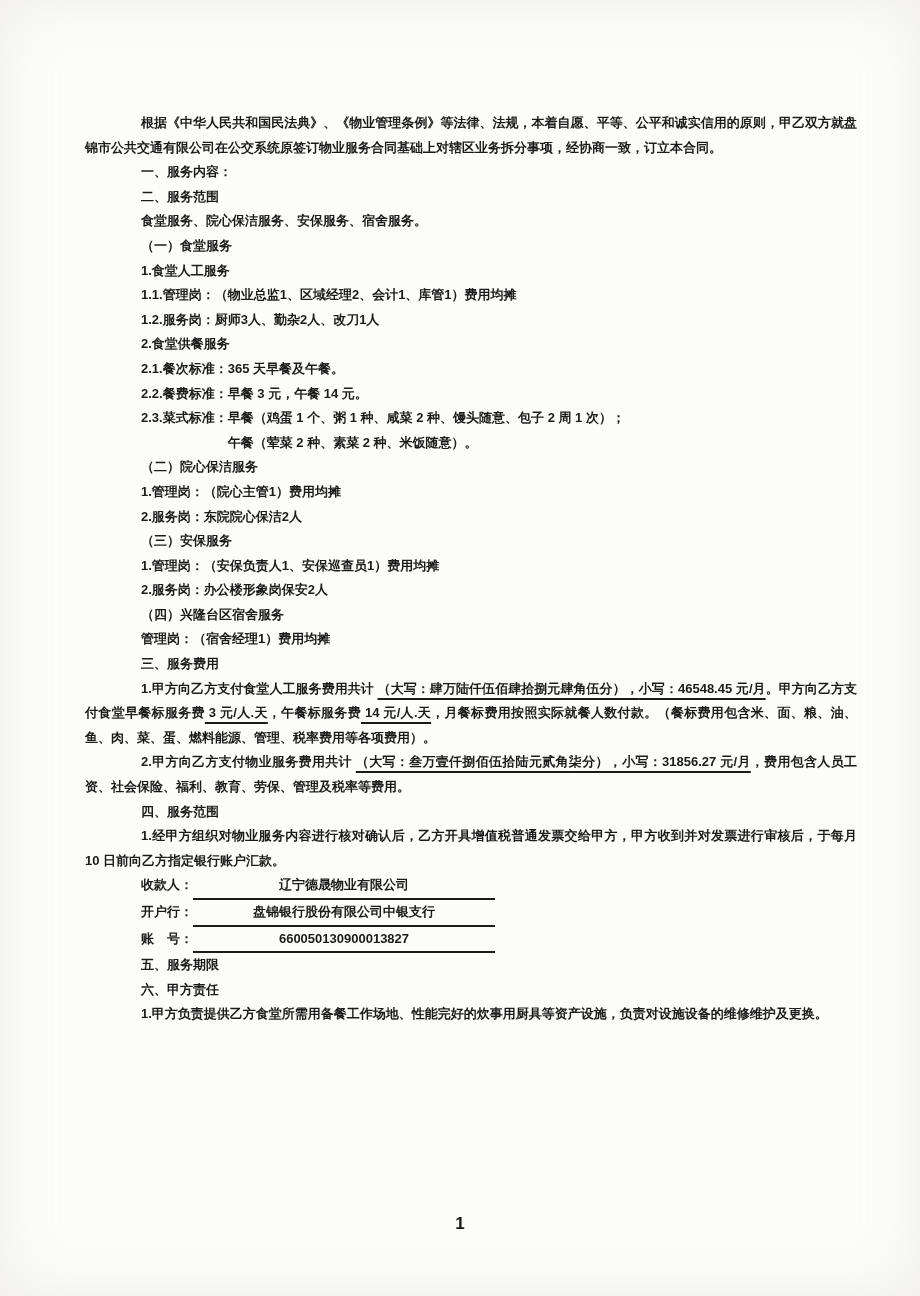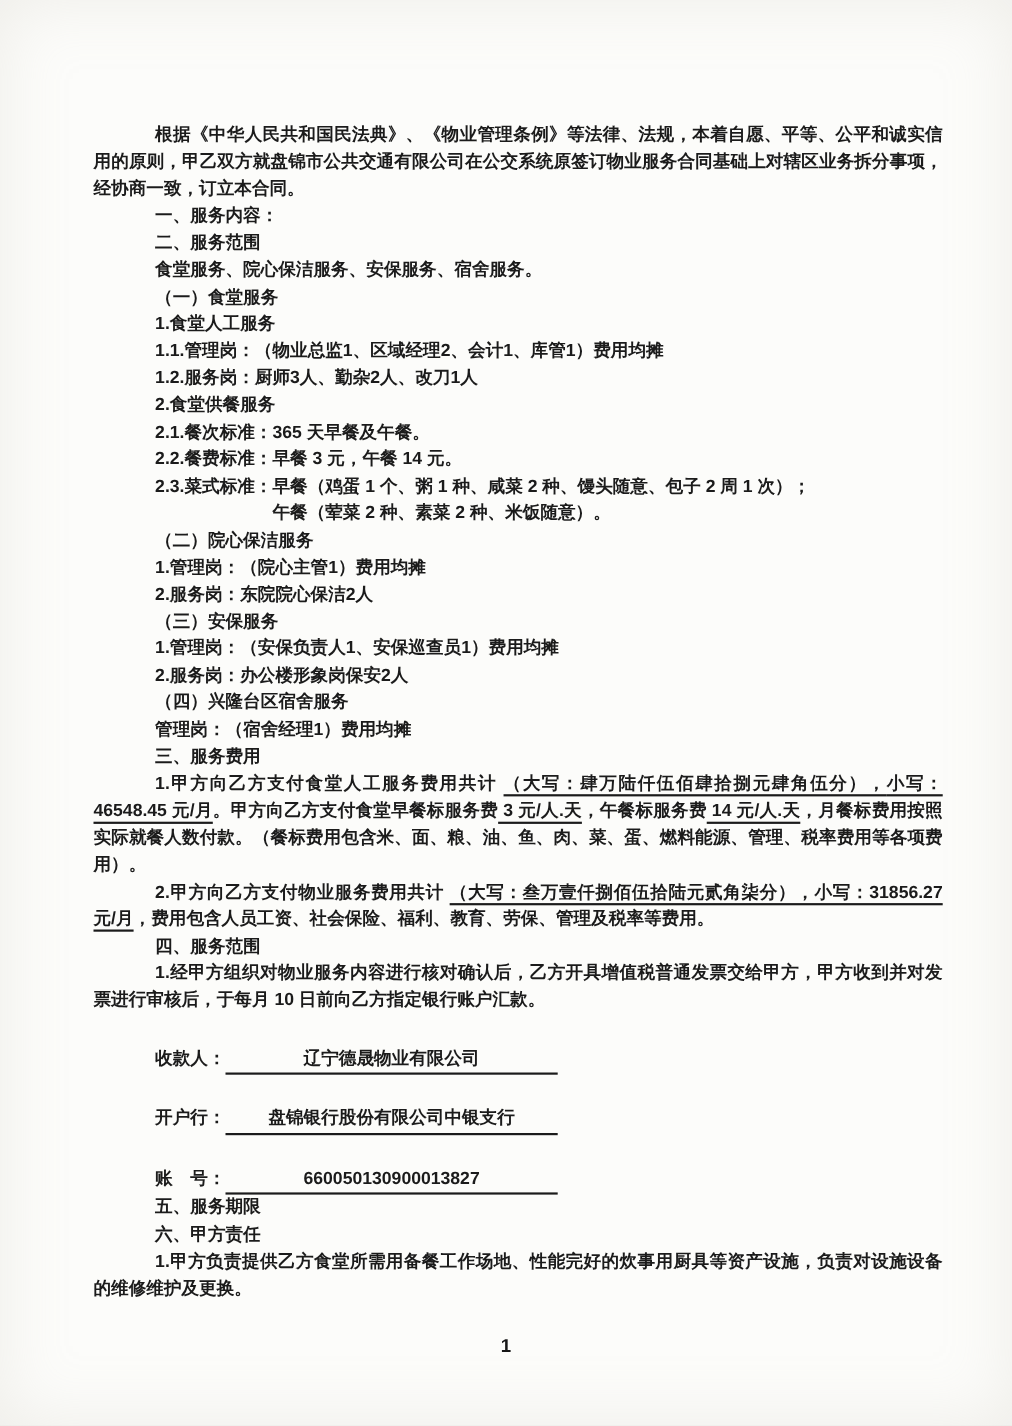--- a/index.html
+++ b/index.html
@@ -10,38 +10,38 @@
     margin:0 auto;
     background:#fcfcfa;
     box-shadow:inset 0 0 60px rgba(200,195,185,0.25);
     font-family:"Liberation Sans","DejaVu Sans",sans-serif;
     color:#1b1b1b;
     overflow:hidden;
   }
   .content{
     position:absolute;
     left:85px;top:111px;width:772px;
-    font-size:16px;
+    font-size:13px;
     line-height:24.6px;
     font-weight:600;
     text-align:justify;
   }
   .content p{margin:0;}
   .indent{text-indent:56px;}
   .h{font-weight:700;}
   .sub{font-weight:700;}
   .u{
     text-decoration:underline;
     text-decoration-thickness:2px;
     text-underline-offset:4.5px;
   }
   .hangrow{display:flex;}
   .hanglbl{padding-left:56px;white-space:nowrap;flex:0 0 auto;}
   .hangbody{flex:1 1 auto;}
-  .field{display:flex;align-items:baseline;padding-left:56px;margin-top:28px;}
+  .field{display:flex;align-items:baseline;padding-left:56px;}
   .flabel{white-space:nowrap;flex:0 0 auto;}
   .fvalue{
     display:inline-block;
     width:302px;
     text-align:center;
     border-bottom:2px solid #1b1b1b;
     white-space:nowrap;
     overflow:visible;
   }
   .pagenum{

